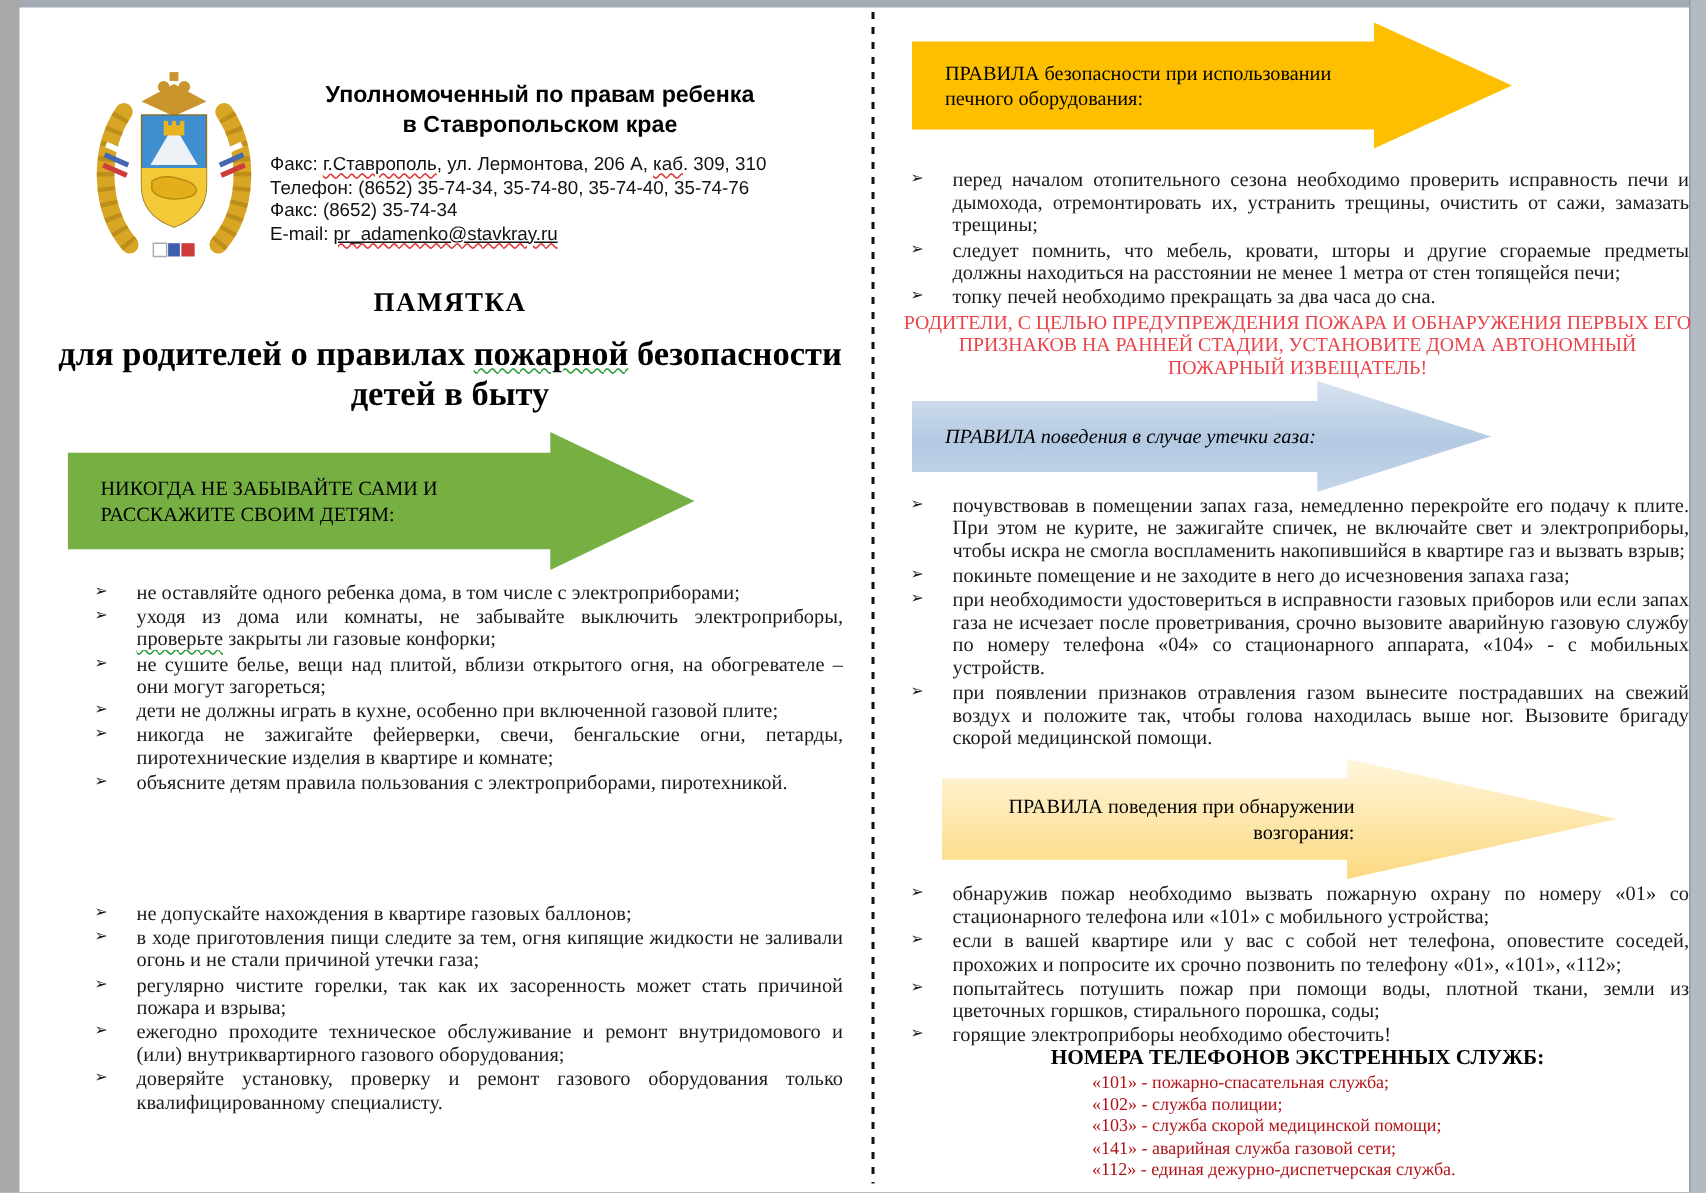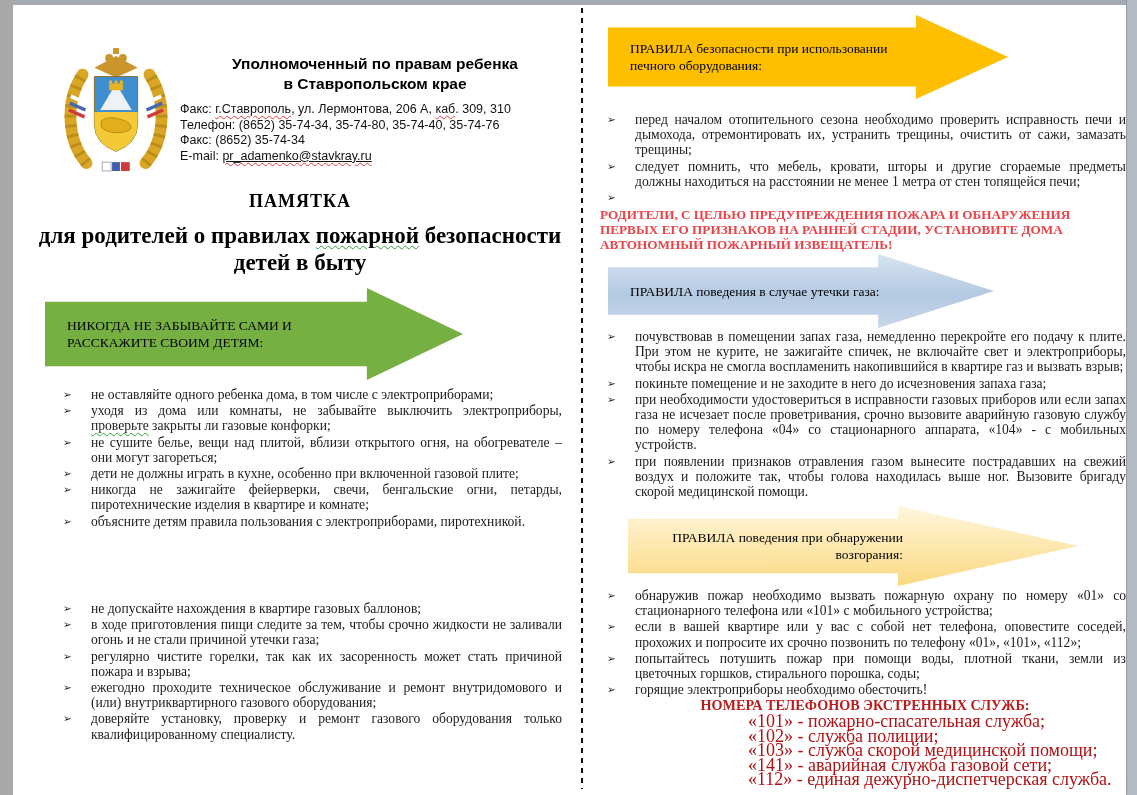--- a/index.html
+++ b/index.html
@@ -8,21 +8,21 @@
   .abs{position:absolute;}
   
   .frame-top{left:0;top:0;width:1137px;height:5px;background:#a4aab3;}
   .frame-left{left:0;top:0;width:13px;height:795px;background:#a8a8a8;}
   .frame-right{right:0;top:0;width:10px;height:795px;background:#b4bac3;border-left:1px solid #939aa4;}
   
   .divider{left:581px;top:8px;width:2px;height:781px;
     background:repeating-linear-gradient(to bottom,#111 0 5px,transparent 5px 10px);}
   
   .emblem{left:57px;top:46px;width:118px;height:130px;}
-  .org{left:180px;top:54px;width:390px;text-align:center;
+  .org{left:165px;top:54px;width:390px;text-align:center;
        font-family:"Liberation Sans",sans-serif;font-weight:bold;font-size:15.5px;line-height:20px;color:#000;}
   .contact{left:180px;top:102px;width:396px;font-family:"Liberation Sans",sans-serif;
        font-size:12.5px;line-height:15.5px;color:#111;}
   
   .title{left:38px;top:186px;width:524px;text-align:center;font-weight:bold;color:#000;}
   .title .t1{font-size:18px;letter-spacing:1px;line-height:30px;}
   .title .t2{font-size:23px;line-height:27px;margin-top:6px;}
   
   .arrow{position:absolute;}
   .shape{position:absolute;inset:0;filter:drop-shadow(3px 4px 0 rgba(90,90,90,.35));}
@@ -39,25 +39,25 @@
   
   .blist{position:absolute;font-size:13.6px;line-height:15.2px;}
   .li{position:relative;padding-left:31px;text-align:justify;margin-bottom:1px;}
   .blt{position:absolute;left:3px;top:0;font-size:10.5px;font-family:"DejaVu Sans",sans-serif;}
   
   .wavy-red{text-decoration-line:underline;text-decoration-style:wavy;text-decoration-color:#e03c3c;
             text-decoration-thickness:1px;text-underline-offset:2px;margin-top:44px;}
   .wavy-green{text-decoration-line:underline;text-decoration-style:wavy;text-decoration-color:#2f9e3a;
             text-decoration-thickness:1px;text-underline-offset:2px;}
   .u-solid{text-decoration:underline;}
-  .warning{left:600px;top:207px;width:530px;font-weight:bold;
+  .warning{left:600px;top:207px;width:530px;text-align:center;font-weight:normal;
            font-size:13.2px;line-height:15.2px;color:#e8444a;}
   .em-head{left:600px;top:697px;width:530px;text-align:center;font-weight:bold;
-           font-size:14.2px;color:#b91c1c;}
-  .em-list{left:748px;top:714px;font-size:18px;line-height:14.5px;color:#b01216;}
+           font-size:14.2px;color:#000000;}
+  .em-list{left:728px;top:714px;font-size:12px;line-height:14.5px;color:#b01216;}
 </style>
 </head>
 <body>
 
 <div id="page">
   <div class="abs frame-top"></div>
   <div class="abs frame-left"></div>
   <div class="abs frame-right"></div>
   <div class="abs divider"></div>
 
@@ -119,40 +119,40 @@
     <div class="li"><span class="blt">➢</span><span>уходя из дома или комнаты, не забывайте выключить электроприборы, </span><span class="wavy-green">проверьте</span><span> закрыты ли газовые конфорки;</span></div>
     <div class="li"><span class="blt">➢</span><span>не сушите белье, вещи над плитой, вблизи открытого огня, на обогревателе – они могут загореться;</span></div>
     <div class="li"><span class="blt">➢</span><span>дети не должны играть в кухне, особенно при включенной газовой плите;</span></div>
     <div class="li"><span class="blt">➢</span><span>никогда не зажигайте фейерверки, свечи, бенгальские огни, петарды, пиротехнические изделия в квартире и комнате;</span></div>
     <div class="li"><span class="blt">➢</span><span>объясните детям правила пользования с электроприборами, пиротехникой.</span></div>
   </div>
 
 
   <div class="abs blist" style="left:60px;top:601px;width:502px;">
     <div class="li"><span class="blt">➢</span><span>не допускайте нахождения в квартире газовых баллонов;</span></div>
-    <div class="li"><span class="blt">➢</span><span>в ходе приготовления пищи следите за тем, чтобы срочно жидкости не заливали огонь и не стали причиной утечки газа;</span></div>
+    <div class="li"><span class="blt">➢</span><span>в ходе приготовления пищи следите за тем, огня кипящие жидкости не заливали огонь и не стали причиной утечки газа;</span></div>
     <div class="li"><span class="blt">➢</span><span>регулярно чистите горелки, так как их засоренность может стать причиной пожара и взрыва;</span></div>
     <div class="li"><span class="blt">➢</span><span>ежегодно проходите техническое обслуживание и ремонт внутридомового и (или) внутриквартирного газового оборудования;</span></div>
     <div class="li"><span class="blt">➢</span><span>доверяйте установку, проверку и ремонт газового оборудования только квалифицированному специалисту.</span></div>
   </div>
 
   <div class="arrow" style="left:608px;top:15px;width:400px;height:84px;text-decoration:underline;">
     <div class="shape clip-a fill-gold"></div>
     <div class="arrow-label" style="width:290px;">ПРАВИЛА  безопасности при использовании печного оборудования:</div>
   </div>
 
   <div class="abs blist" style="left:604px;top:112px;width:522px;">
     <div class="li"><span class="blt">➢</span><span>перед началом отопительного сезона необходимо проверить исправность печи и дымохода, отремонтировать их, устранить трещины, очистить от сажи, замазать трещины;</span></div>
     <div class="li"><span class="blt">➢</span><span>следует помнить, что мебель, кровати, шторы и другие сгораемые предметы должны находиться на расстоянии не менее 1 метра от стен топящейся печи;</span></div>
-    <div class="li"><span class="blt">➢</span></div>
+    <div class="li"><span class="blt">➢</span><span>топку печей необходимо прекращать за два часа до сна.</span></div>
   </div>
 
   <div class="abs warning">РОДИТЕЛИ, С ЦЕЛЬЮ ПРЕДУПРЕЖДЕНИЯ ПОЖАРА И ОБНАРУЖЕНИЯ ПЕРВЫХ ЕГО ПРИЗНАКОВ НА РАННЕЙ СТАДИИ, УСТАНОВИТЕ ДОМА АВТОНОМНЫЙ ПОЖАРНЫЙ ИЗВЕЩАТЕЛЬ!</div>
 
-  <div class="arrow" style="left:608px;top:254px;width:386px;height:74px;">
+  <div class="arrow" style="left:608px;top:254px;width:386px;height:74px;font-style:italic;">
     <div class="shape clip-b fill-blue"></div>
     <div class="arrow-label" style="width:280px;">ПРАВИЛА  поведения в случае утечки газа:</div>
   </div>
 
   <div class="abs blist" style="left:604px;top:329px;width:522px;">
     <div class="li"><span class="blt">➢</span><span>почувствовав в помещении запах газа, немедленно перекройте его подачу к плите. При этом не курите, не зажигайте спичек, не включайте свет и электроприборы, чтобы искра не смогла воспламенить накопившийся в квартире газ и вызвать взрыв;</span></div>
     <div class="li"><span class="blt">➢</span><span>покиньте помещение и не заходите в него до исчезновения запаха газа;</span></div>
     <div class="li"><span class="blt">➢</span><span>при необходимости удостовериться в исправности газовых приборов или если запах газа не исчезает после проветривания, срочно вызовите аварийную газовую службу по номеру телефона «04» со стационарного аппарата, «104» - с мобильных устройств.</span></div>
     <div class="li"><span class="blt">➢</span><span>при появлении признаков отравления газом вынесите пострадавших на свежий воздух и положите так, чтобы голова находилась выше ног. Вызовите бригаду скорой медицинской помощи.</span></div>
   </div>

